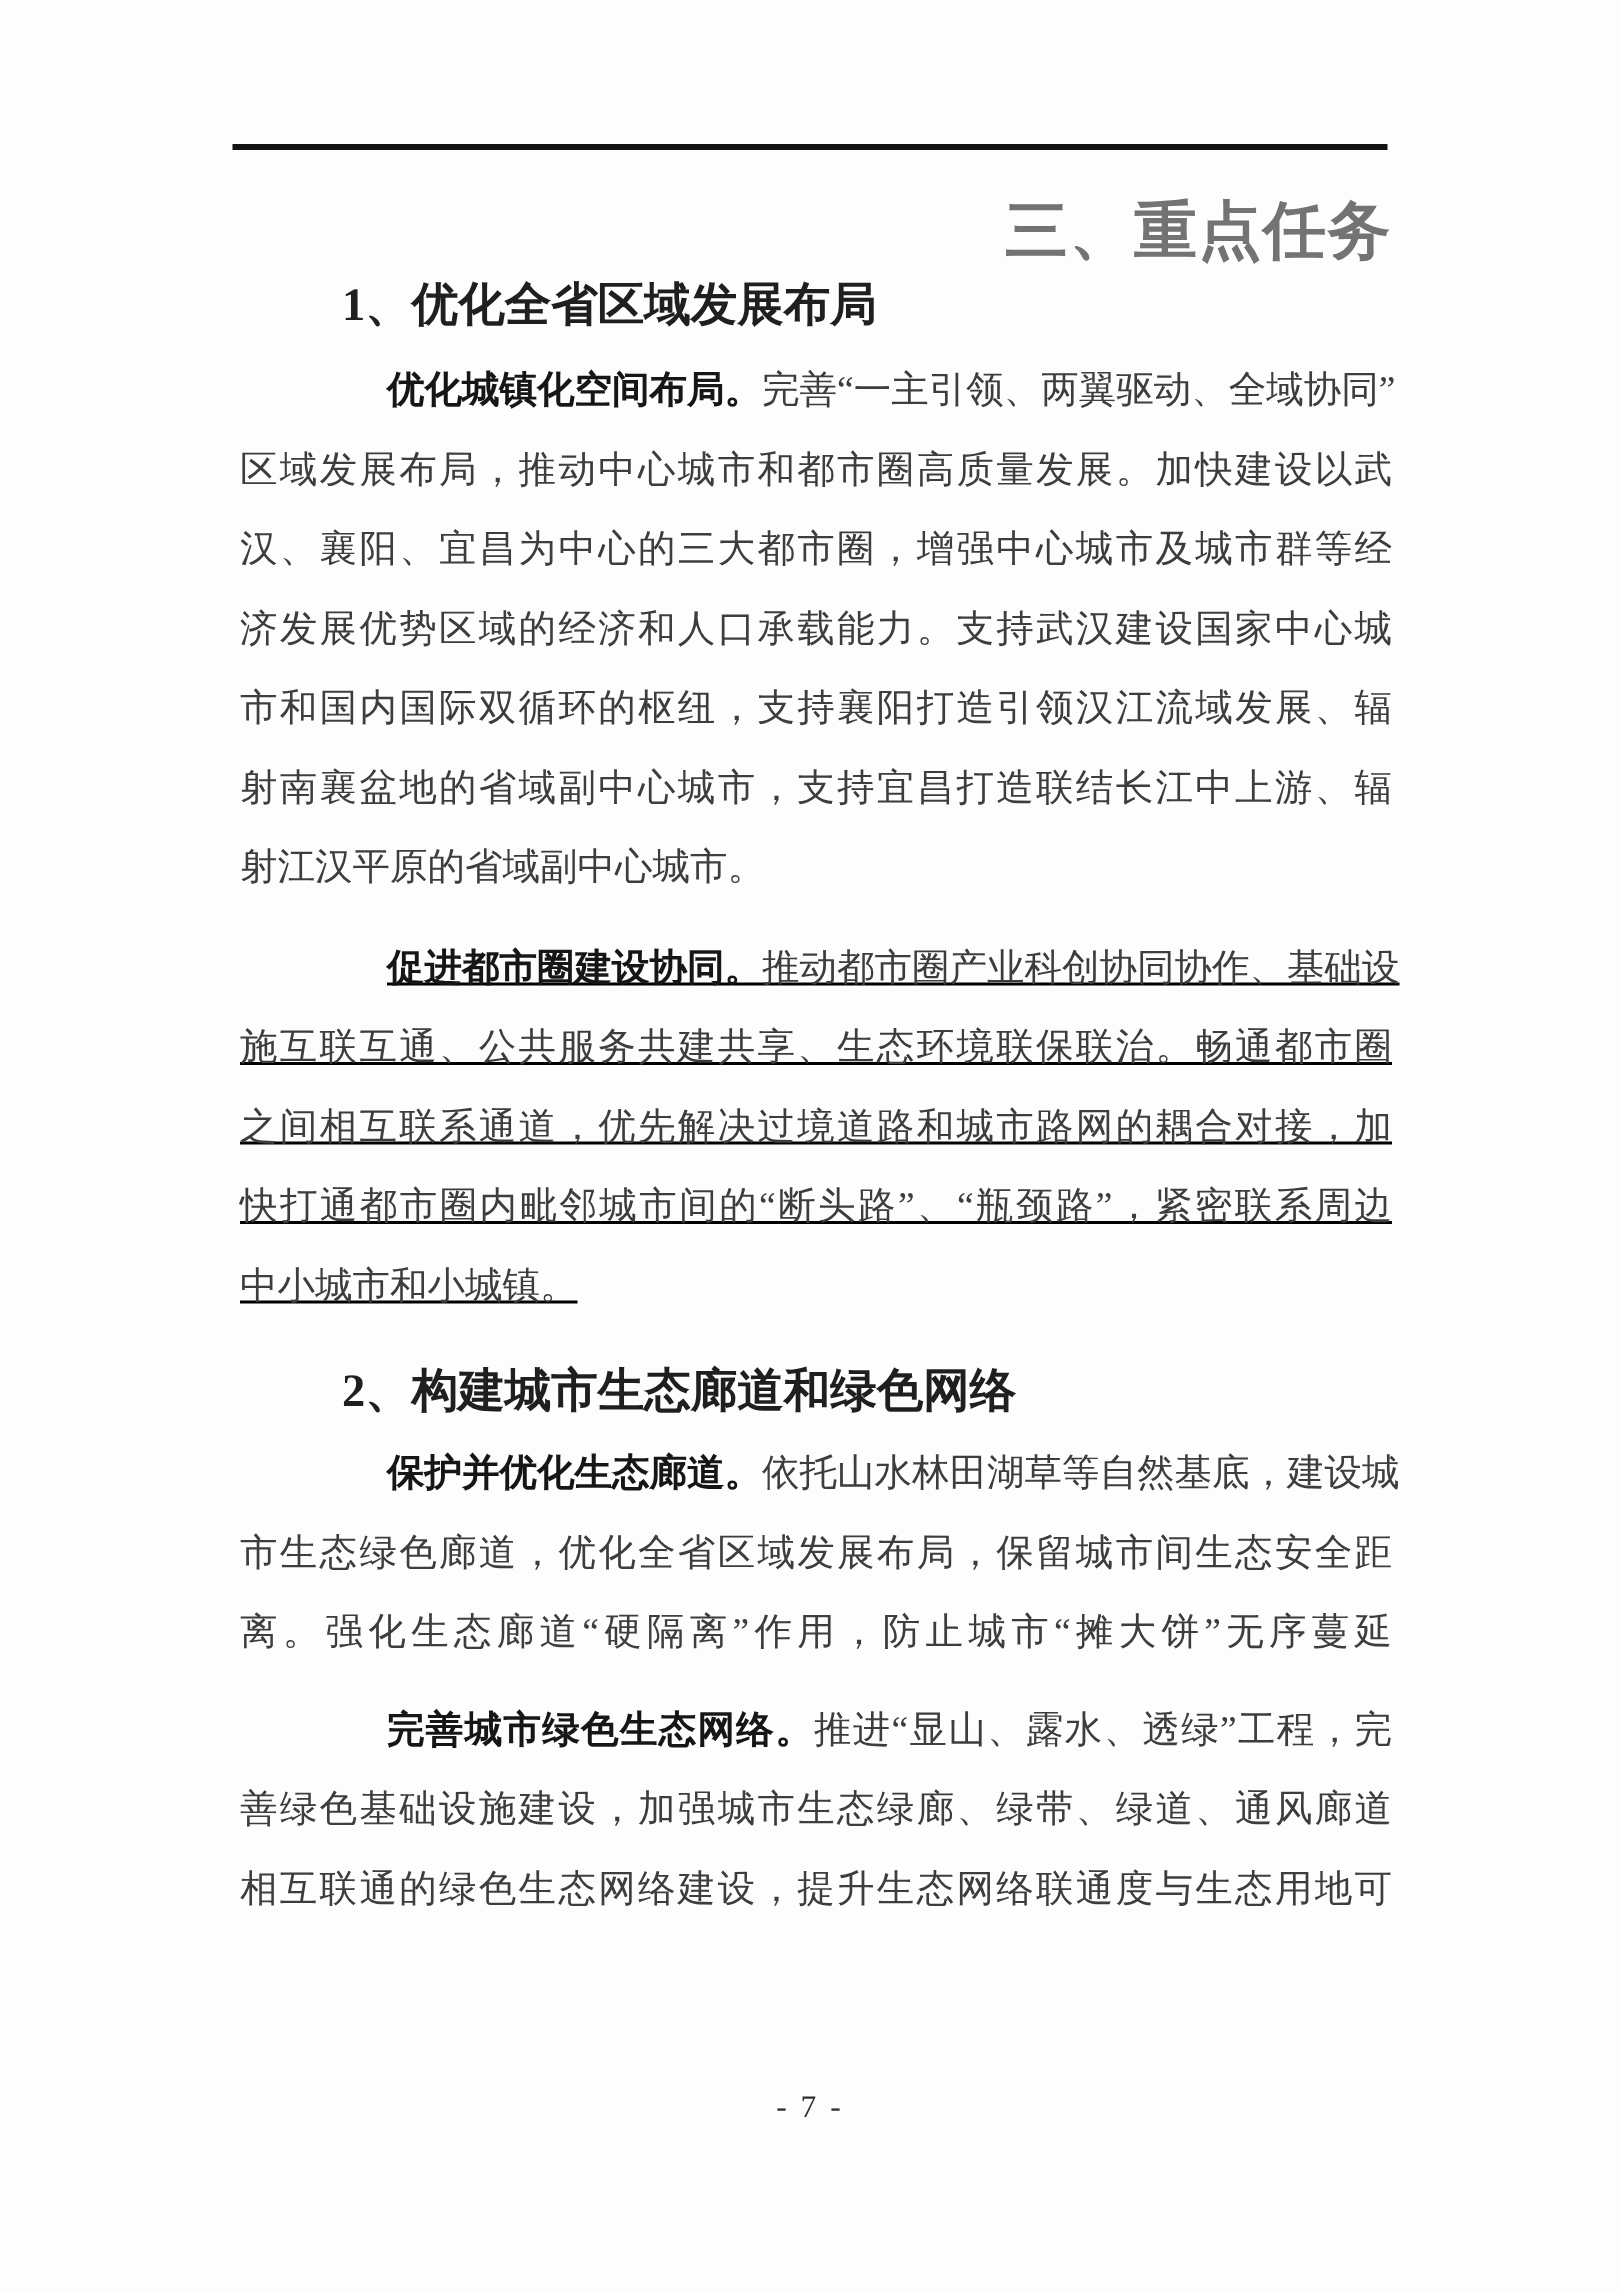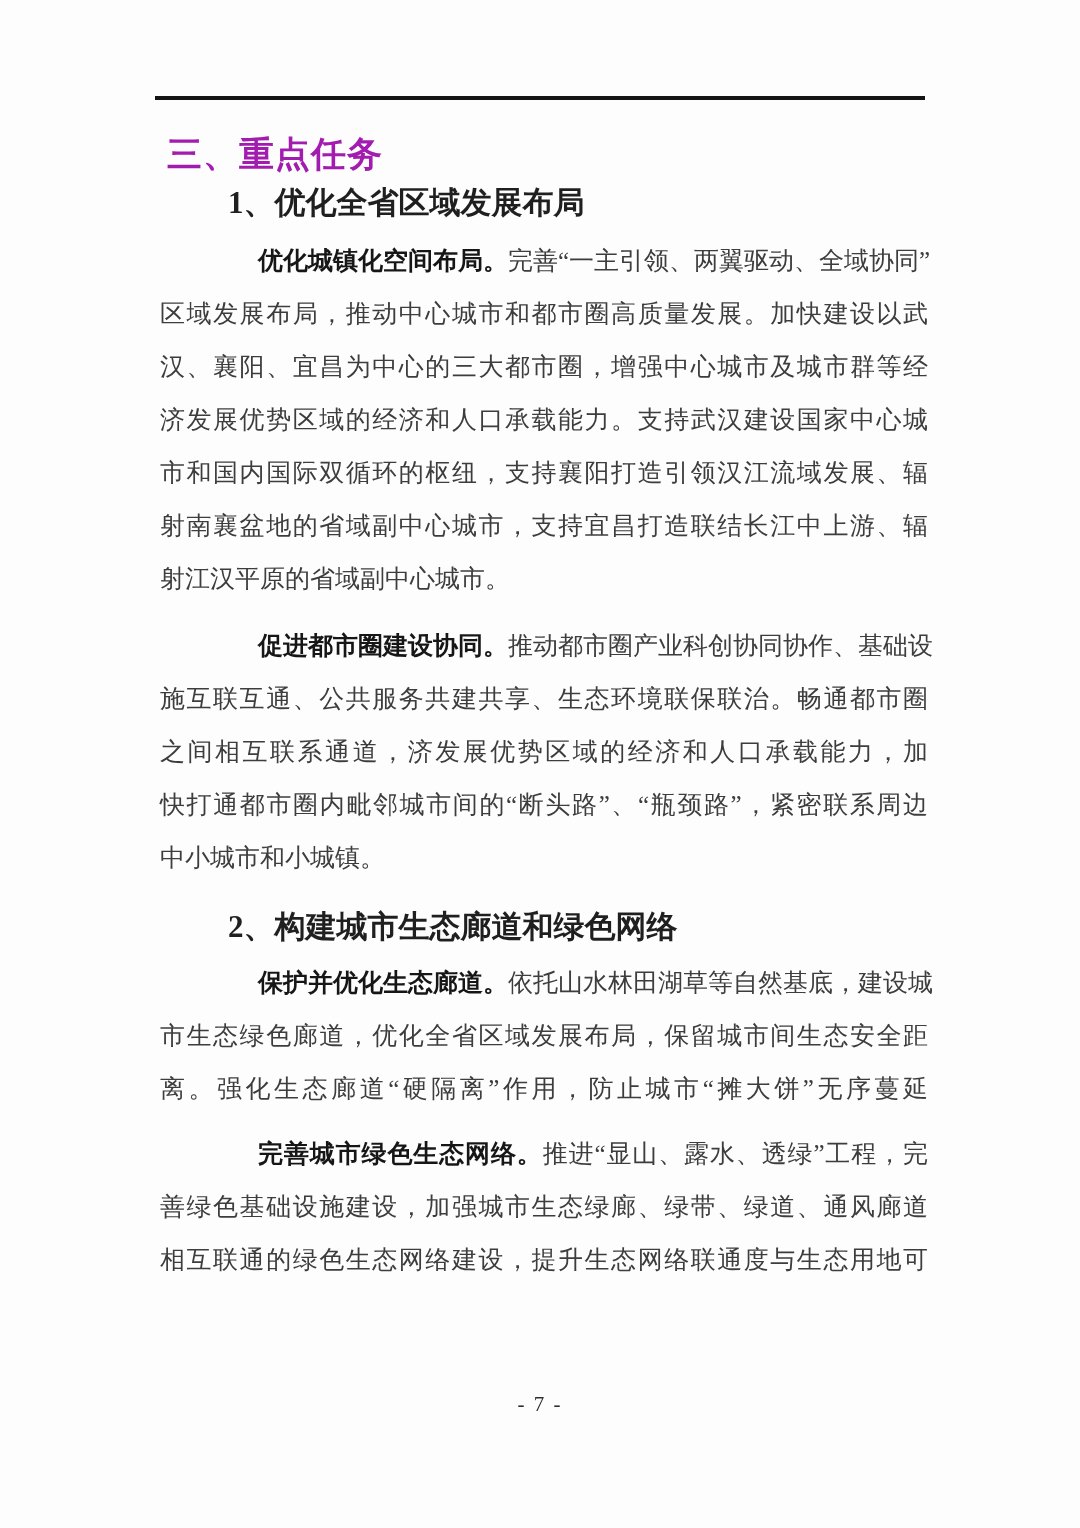--- a/index.html
+++ b/index.html
@@ -25,46 +25,47 @@
   }
   .content {
     position: absolute;
     left: 160px;
     top: 132px;
     width: 768px;
   }
   .h1 {
     font-family: "Liberation Sans", sans-serif;
     font-weight: bold;
-    font-size: 35px;
+    font-size: 42px;
     line-height: 44px;
-    color: #a21caf;
+    color: #737373;
     margin: 0 0 0 7px;
     letter-spacing: 1px;
+    text-align: right;
   }
   .h2 {
     font-weight: bold;
     font-size: 31px;
     line-height: 46px;
     color: #1f1f1f;
     margin: 6px 0 0 44px;
   }
   .h3 {
     font-weight: bold;
     font-size: 31px;
     line-height: 46px;
     color: #1f1f1f;
     margin: 4px 0 0 68px;
     font-family: Liberation Serif, serif;
   }
   .h3.second {
     margin-top: 20px;
   }
   .para { margin-top: 8px; }
-  .para.p2 { margin-top: 14px; }
+  .para.p2 { margin-top: 14px; text-decoration: underline; }
   .para.p3 { margin-top: 6px; }
   .para.p4 { margin-top: 12px; }
   .line {
     height: 53px;
     line-height: 53px;
     font-size: 25px;
     color: #3d3d3d;
     text-align: justify;
     text-align-last: justify;
     text-justify: inter-character;
@@ -103,21 +104,21 @@
         <div class="line"><span>区域发展布局，推动中心城市和都市圈高质量发展。加快建设以武</span></div>
         <div class="line"><span>汉、襄阳、宜昌为中心的三大都市圈，增强中心城市及城市群等经</span></div>
         <div class="line"><span>济发展优势区域的经济和人口承载能力。支持武汉建设国家中心城</span></div>
         <div class="line"><span>市和国内国际双循环的枢纽，支持襄阳打造引领汉江流域发展、辐</span></div>
         <div class="line"><span>射南襄盆地的省域副中心城市，支持宜昌打造联结长江中上游、辐</span></div>
         <div class="line short"><span>射江汉平原的省域副中心城市。</span></div>
       </div>
       <div class="para p2">
         <div class="line first"><span class="lead">促进都市圈建设协同。</span><span>推动都市圈产业科创协同协作、基础设</span></div>
         <div class="line"><span>施互联互通、公共服务共建共享、生态环境联保联治。畅通都市圈</span></div>
-        <div class="line"><span>之间相互联系通道，济发展优势区域的经济和人口承载能力，加</span></div>
+        <div class="line"><span>之间相互联系通道，优先解决过境道路和城市路网的耦合对接，加</span></div>
         <div class="line"><span>快打通都市圈内毗邻城市间的“断头路”、“瓶颈路”，紧密联系周边</span></div>
         <div class="line short"><span>中小城市和小城镇。</span></div>
       </div>
       <div class="h3 second">2、构建城市生态廊道和绿色网络</div>
       <div class="para p3">
         <div class="line first"><span class="lead">保护并优化生态廊道。</span><span>依托山水林田湖草等自然基底，建设城</span></div>
         <div class="line"><span>市生态绿色廊道，优化全省区域发展布局，保留城市间生态安全距</span></div>
         <div class="line"><span>离。强化生态廊道“硬隔离”作用，防止城市“摊大饼”无序蔓延</span></div>
       </div>
       <div class="para p4">

